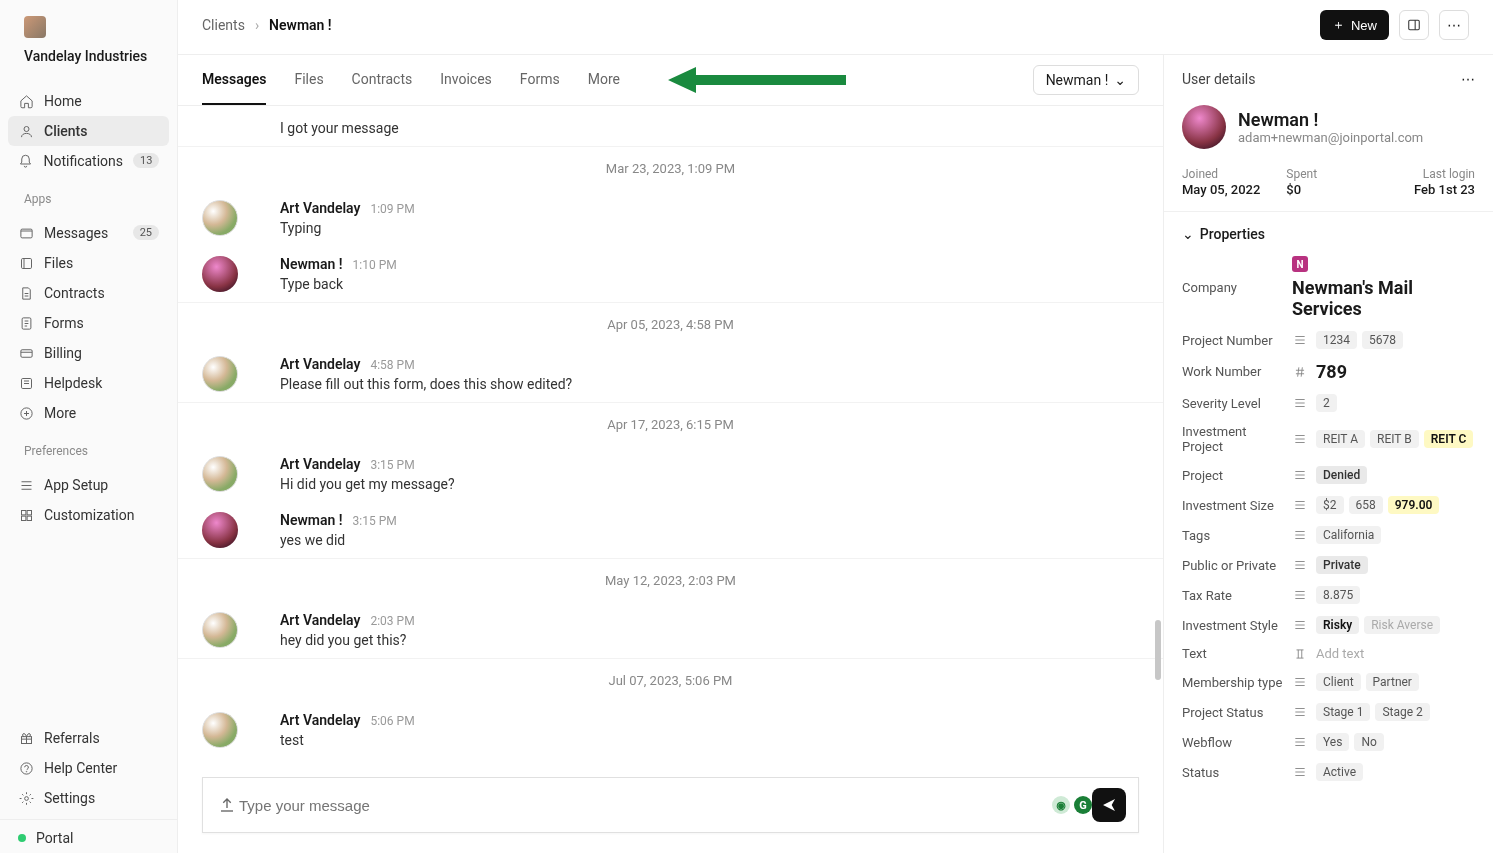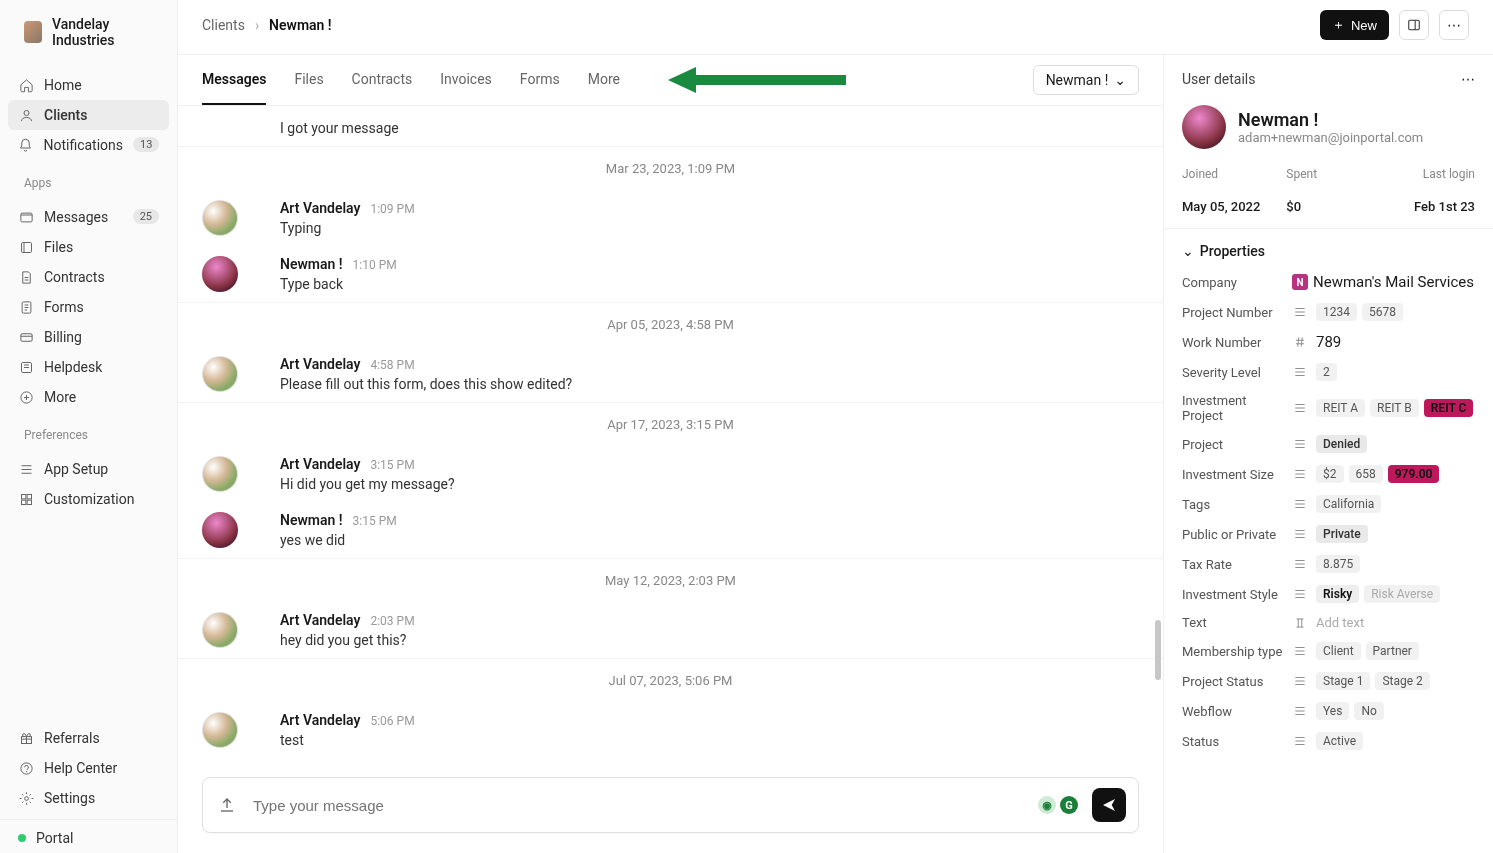--- a/index.html
+++ b/index.html
@@ -1,18 +1,18 @@
 <!DOCTYPE html>
 <html><head>
 <meta charset="utf-8">
 <style>
 * { box-sizing: border-box; margin: 0; padding: 0; }
 body { font-family: -apple-system, BlinkMacSystemFont, "Segoe UI", Roboto, sans-serif; font-size: 14px; color: #1a1a1a; background: #fff; width: 1493px; height: 853px; overflow: hidden; display: flex; }
 .sidebar { width: 178px; background: #fafafa; border-right: 1px solid #eee; display: flex; flex-direction: column; height: 100%; }
-.brand { display: flex; align-items: center; gap: 10px; padding: 16px 24px; }
+.brand { display: flex; align-items: flex-start; gap: 10px; padding: 16px 24px; flex-direction: column; }
 .brand-logo { width: 22px; height: 22px; border-radius: 4px; background: linear-gradient(135deg,#c97,#876); }
 .brand-name { font-weight: 500; font-size: 14px; }
 .nav-section { padding: 6px 8px; }
 .section-label { font-size: 12px; color: #8a8a8a; padding: 10px 24px 6px; }
 .nav-item { display: flex; align-items: flex-start; gap: 10px; padding: 7px 10px; border-radius: 6px; cursor: pointer; color: #333; font-size: 14px; }
 .nav-item.active { background: #ececec; font-weight: 500; }
 .nav-icon { width: 16px; height: 16px; display: flex; align-items: center; justify-content: center; color: #666; }
 .nav-icon svg { width: 15px; height: 15px; stroke: currentColor; fill: none; stroke-width: 1.6; }
 .nav-badge { margin-left: auto; background: #e7e7e7; color: #555; font-size: 11px; border-radius: 10px; padding: 1px 7px; min-width: 20px; text-align: center; }
 .sidebar-spacer { flex: 1; }
@@ -42,56 +42,56 @@
 .msg { display: flex; gap: 14px; padding: 10px 24px; }
 .avatar { width: 36px; height: 36px; border-radius: 50%; flex-shrink: 0; }
 .av-art { background: radial-gradient(circle at 30% 30%, #fff, #d4b896 40%, #8a6 70%); border: 1px solid #ddd; }
 .av-newman { background: radial-gradient(circle at 40% 30%, #e8c, #834 60%, #312 90%); }
 .msg-body { flex: 1; margin-left: 28px; }
 .msg-head { display: flex; align-items: baseline; gap: 10px; }
 .msg-sender { font-weight: 600; }
 .msg-time { font-size: 12px; color: #999; }
 .msg-text { margin-top: 4px; color: #333; white-space: pre-line; }
 .composer-wrap { padding: 12px 24px 20px; }
-.composer { border: 1px solid #e0e0e0; border-radius: 8px; display: flex; align-items: center; gap: 14px; padding: 10px 12px; box-shadow: 0 1px 2px rgba(0,0,0,0.04); }
+.composer { border: 1px solid #e0e0e0; border-radius: 0; display: flex; align-items: center; padding: 10px 12px; box-shadow: 0 1px 2px rgba(0,0,0,0.04); }
 .comp-upload { width: 24px; height: 24px; display: flex; align-items: center; justify-content: center; cursor: pointer; color: #666; }
 .comp-input { flex: 1; border: none; outline: none; font-size: 15px; color: #333; }
 .comp-chips { display: flex; gap: 4px; align-items: center; }
 .chip-g { width: 18px; height: 18px; border-radius: 50%; display: flex; align-items: center; justify-content: center; font-size: 11px; font-weight: 700; }
 .chip-g.green { background: #cfead6; color: #1a7f37; }
 .chip-g.dark { background: #1a7f37; color: #fff; }
 .send-btn { width: 34px; height: 34px; border-radius: 8px; background: #111; color: #fff; display: flex; align-items: center; justify-content: center; cursor: pointer; }
 .send-btn svg { width: 16px; height: 16px; fill: #fff; }
 .scrollbar-track { position: absolute; right: 2px; top: 0; bottom: 0; width: 8px; }
 .scrollbar-thumb { position: absolute; right: 0; width: 6px; background: #c7c7c7; border-radius: 3px; top: 78%; height: 60px; }
 .details { width: 330px; border-left: 1px solid #eee; display: flex; flex-direction: column; overflow-y: auto; }
 .details-head { display: flex; align-items: center; justify-content: space-between; padding: 16px 18px 8px; }
 .details-title { font-size: 14px; color: #444; text-align: center; }
 .user-row { display: flex; gap: 12px; padding: 10px 18px 14px; align-items: center; }
 .user-av { width: 44px; height: 44px; border-radius: 50%; }
 .user-name { font-size: 18px; font-weight: 600; }
 .user-email { font-size: 13px; color: #888; }
 .meta-row { display: flex; padding: 4px 18px 14px; gap: 20px; border-bottom: 1px solid #f0f0f0; }
 .meta-col { flex: 1; }
 .meta-col.right { text-align: right; }
-.meta-label { font-size: 12px; color: #888; margin-bottom: 18px; }
+.meta-label { font-size: 12px; color: #888; margin-bottom: 1px; }
 .meta-val { font-size: 13px; font-weight: 500; }
 .props-header { display: flex; align-items: center; gap: 6px; padding: 14px 18px 8px; font-weight: 500; cursor: pointer; }
 .prop-row { display: flex; align-items: center; padding: 6px 18px; gap: 8px; }
 .prop-label { width: 102px; font-size: 13px; color: #555; flex-shrink: 0; }
 .prop-type-icon { width: 16px; color: #888; display:flex; align-items:center; justify-content:center; }
 .prop-type-icon svg { width: 14px; height:14px; stroke: currentColor; fill:none; stroke-width:1.6; }
 .prop-vals { display: flex; flex-wrap: wrap; gap: 5px; align-items: center; flex: 1; }
 .pill { background: #f1f1f1; color: #555; border-radius: 4px; padding: 2px 7px; font-size: 12px; }
-.pill.bold { background: #be185d; color: #111; font-weight: 600; }
+.pill.bold { background: #fef9c3; color: #111; font-weight: 600; }
 .pill.denied { background: #e9e9e9; color: #333; font-weight: 500; }
 .pill.risky { background: #eee; color: #111; font-weight: 600; }
 .pill.pale { color: #aaa; }
 .company-badge { width: 16px; height: 16px; border-radius: 3px; background: #b83280; color: #fff; font-size: 10px; font-weight: 700; display: inline-flex; align-items: center; justify-content: center; }
-.plain-val { font-size: 15px; font-weight: 400; }
+.plain-val { font-size: 18px; font-weight: 700; }
 .plain-placeholder { font-size: 13px; color: #aaa; }
 </style>
 </head>
 <body>
 
 <div class="sidebar">
   <div class="brand">
     <div class="brand-logo"></div>
     <div class="brand-name">Vandelay Industries</div>
   </div>
@@ -331,21 +331,21 @@
           <div class="msg">
             <div class="avatar av-art"></div>
             <div class="msg-body">
               <div class="msg-head">
                 <span class="msg-sender">Art Vandelay</span>
                 <span class="msg-time">4:58 PM</span>
               </div>
               <div class="msg-text">Please fill out this form, does this show edited?</div>
             </div>
           </div>
-          <div class="date-sep">Apr 17, 2023, 3:15 PM</div>
+          <div class="date-sep">Apr 17, 2023, 6:15 PM</div>
           <div class="msg">
             <div class="avatar av-art"></div>
             <div class="msg-body">
               <div class="msg-head">
                 <span class="msg-sender">Art Vandelay</span>
                 <span class="msg-time">3:15 PM</span>
               </div>
               <div class="msg-text">Hi did you get my message?</div>
             </div>
           </div>

